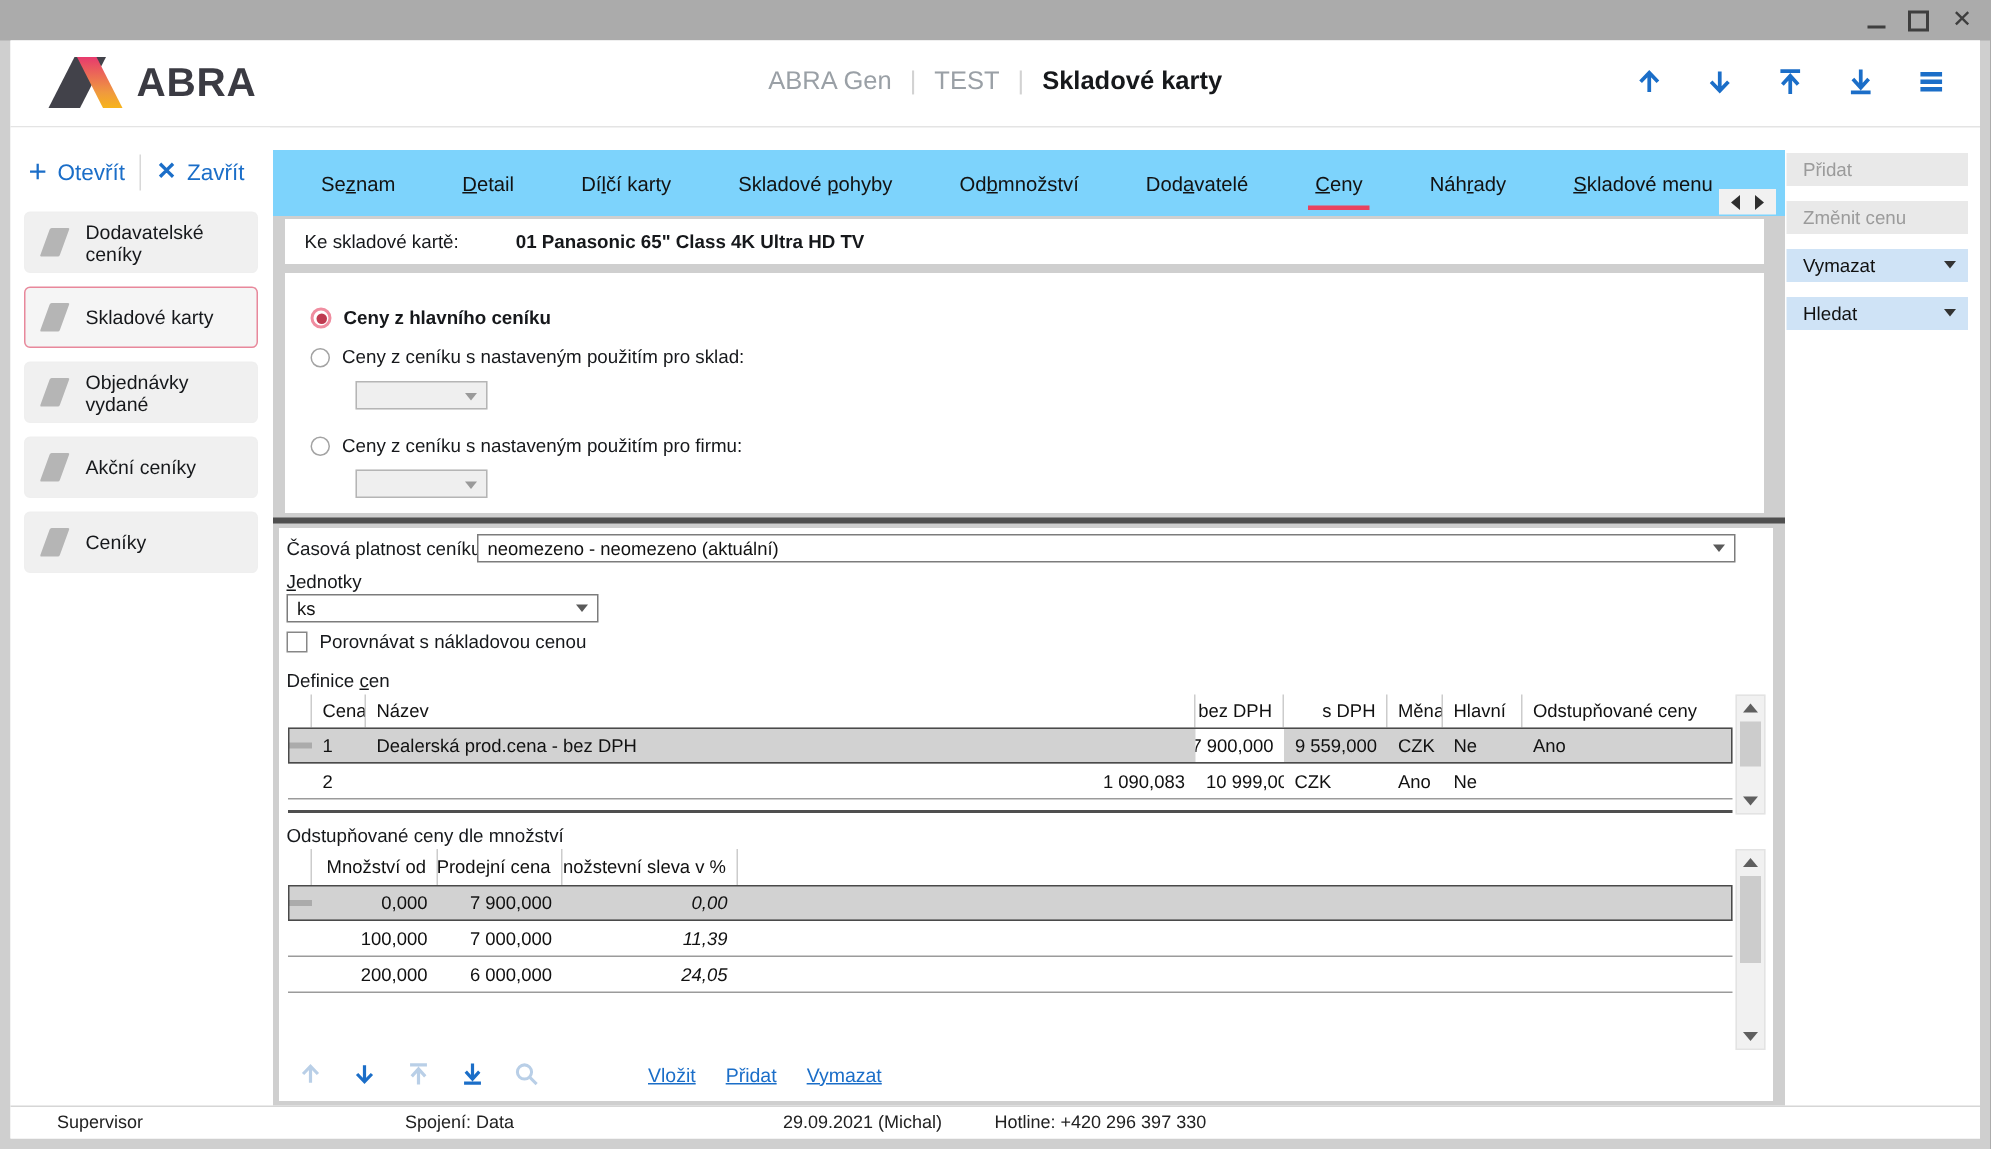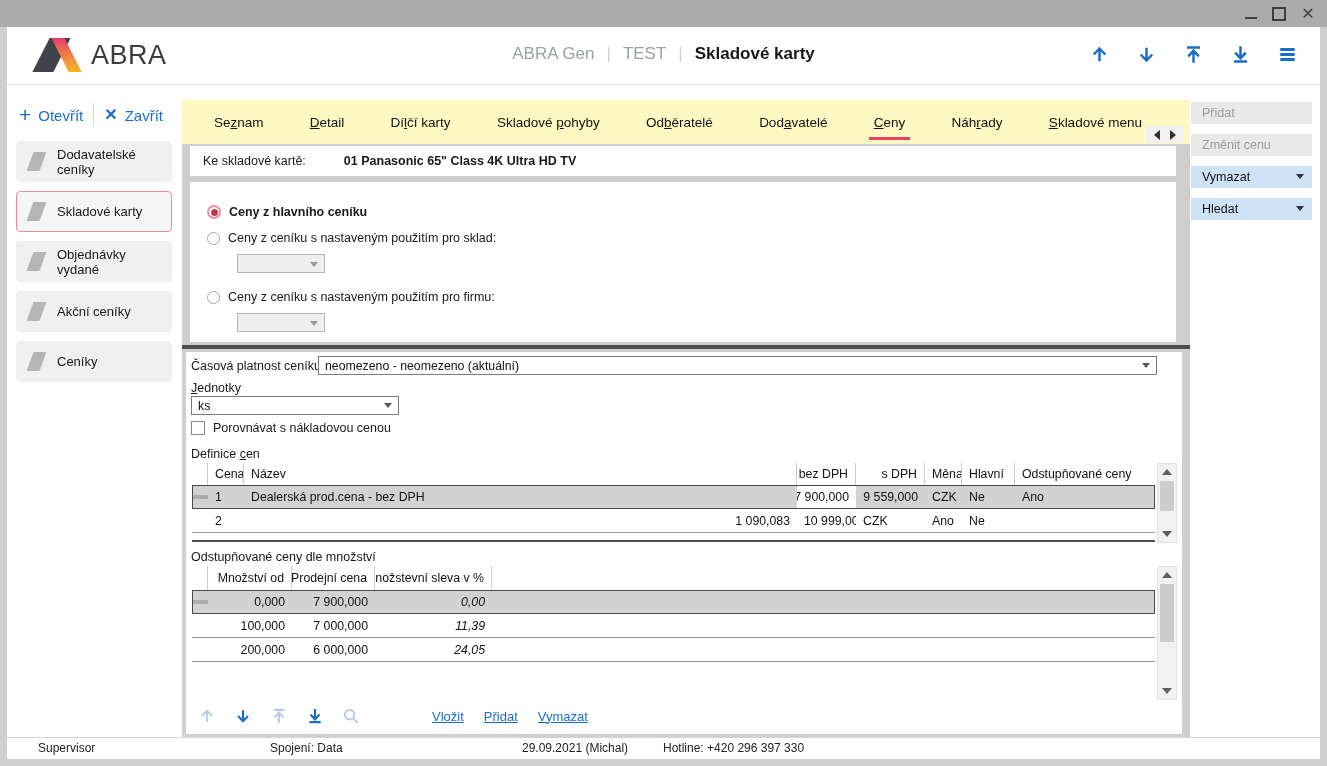--- a/index.html
+++ b/index.html
@@ -12,40 +12,40 @@
   .wc-max{width:10px;height:10px;border:2px solid #3e3e3e;}
   .wc-close{font-size:16px;line-height:14px;font-weight:400;}
   
   .window{position:absolute;top:27px;left:7px;right:7px;bottom:7px;background:#ffffff;}
   
   .app-header{position:absolute;top:0;left:0;right:0;height:57px;background:#fff;border-bottom:1px solid #e4e4e4;}
   .logo{position:absolute;left:28px;top:11px;display:flex;align-items:center;}
   .logo-mark{position:relative;width:46px;height:34px;}
   .logo-left{position:absolute;left:6px;top:0;width:21px;height:34px;background:#42424a;transform:skewX(-27deg);}
   .logo-right{position:absolute;left:25px;top:0;width:13px;height:34px;background:linear-gradient(180deg,#e73a6e 0%,#f09a3e 70%,#f7b41b 100%);transform:skewX(27deg);}
-  .logo-text{margin-left:10px;font-size:27px;font-weight:400;color:#3b3b43;letter-spacing:0.5px;}
+  .logo-text{margin-left:10px;font-size:27px;font-weight:700;color:#3b3b43;letter-spacing:0.5px;}
   .breadcrumb{position:absolute;left:0;right:0;top:17px;text-align:center;font-size:17px;color:#9aa0a6;}
   .breadcrumb .sep{color:#d2d2d2;margin:0 12px;font-weight:300;}
   .breadcrumb .page{color:#16181b;font-weight:600;}
   .header-icons{position:absolute;right:22px;top:17px;display:flex;gap:26px;color:#1b6ec8;}
   .header-icons svg{width:21px;height:21px;display:block;cursor:pointer;}
   
   .left-sidebar{position:absolute;left:0;top:58px;width:173px;bottom:22px;background:#fff;}
   .sidebar-actions{display:flex;align-items:center;gap:10px;padding:18px 6px 14px 12px;color:#1b6ec8;font-size:15px;}
   .sb-action{display:flex;align-items:center;gap:7px;cursor:pointer;}
   .sb-plus{font-size:21px;line-height:16px;font-weight:400;}
   .sb-x{font-size:16px;line-height:16px;font-weight:600;}
   .sb-divider{width:1px;height:24px;background:#d8d8d8;}
   .nav-items{padding:0 8px 0 9px;}
   .nav-item{height:39px;margin-bottom:9px;border-radius:4px;background:#f0f0f0;border:1px solid #efefef;display:flex;align-items:center;padding-left:13px;gap:14px;font-size:13px;color:#16181b;cursor:pointer;}
   .nav-item.selected{border-color:#e8889b;background:#f5f5f5;}
   .nav-icon{width:13px;height:19px;background:#b5b5b5;transform:skewX(-20deg);border-radius:1px;flex:0 0 auto;}
   
   .central{position:absolute;left:175px;top:73px;width:1008px;height:638px;background:#cfcfcf;}
-  .tabbar{position:absolute;left:0;top:0;right:0;height:44px;background:#fef9c3;}
+  .tabbar{position:absolute;left:0;top:0;right:0;height:44px;background:#7dd3fc;}
   .tabs-row{display:flex;justify-content:space-between;align-items:center;height:44px;padding:0 48px 0 32px;}
   .tab{position:relative;font-size:13.5px;color:#121212;cursor:pointer;white-space:nowrap;}
   .tab .acc{text-decoration:underline;}
   .tab.active::after{content:'';position:absolute;left:-5px;right:-5px;bottom:-10px;height:3px;background:#e8425f;}
   .tab-scroll{position:absolute;right:6px;bottom:1px;width:38px;height:17px;background:#f1f1f1;display:flex;align-items:center;justify-content:center;gap:10px;}
   .tri-left{width:0;height:0;border-top:5px solid transparent;border-bottom:5px solid transparent;border-right:6px solid #2e2e2e;cursor:pointer;}
   .tri-right{width:0;height:0;border-top:5px solid transparent;border-bottom:5px solid transparent;border-left:6px solid #2e2e2e;cursor:pointer;}
   .card-bar{position:absolute;left:8px;right:14px;top:46px;height:30px;background:#fff;display:flex;align-items:center;padding-left:13px;font-size:12.5px;color:#16181b;}
   .card-bar .val{font-weight:700;margin-left:38px;}
   .radio-panel{position:absolute;left:8px;right:14px;top:82px;height:160px;background:#fff;padding:20px 0 0 17px;box-sizing:border-box;}
@@ -209,21 +209,21 @@
     </div>
 
     <div class="central">
       <div class="tabbar">
         <div class="tabs-row">
 
         <div class="tab"><span>Se</span><span class="acc">z</span><span>nam</span></div>
             <div class="tab"><span></span><span class="acc">D</span><span>etail</span></div>
             <div class="tab"><span>Dí</span><span class="acc">l</span><span>čí karty</span></div>
             <div class="tab"><span>Skladové </span><span class="acc">p</span><span>ohyby</span></div>
-            <div class="tab"><span>Od</span><span class="acc">b</span><span>ěratelé</span></div>
+            <div class="tab"><span>Od</span><span class="acc">b</span><span>množství</span></div>
             <div class="tab"><span>Dod</span><span class="acc">a</span><span>vatelé</span></div>
             <div class="tab active"><span></span><span class="acc">C</span><span>eny</span></div>
             <div class="tab"><span>Náh</span><span class="acc">r</span><span>ady</span></div>
             <div class="tab"><span></span><span class="acc">S</span><span>kladové menu</span></div>
           </div>
         <div class="tab-scroll">
           <span class="tri-left"></span>
           <span class="tri-right"></span>
         </div>
       </div>

